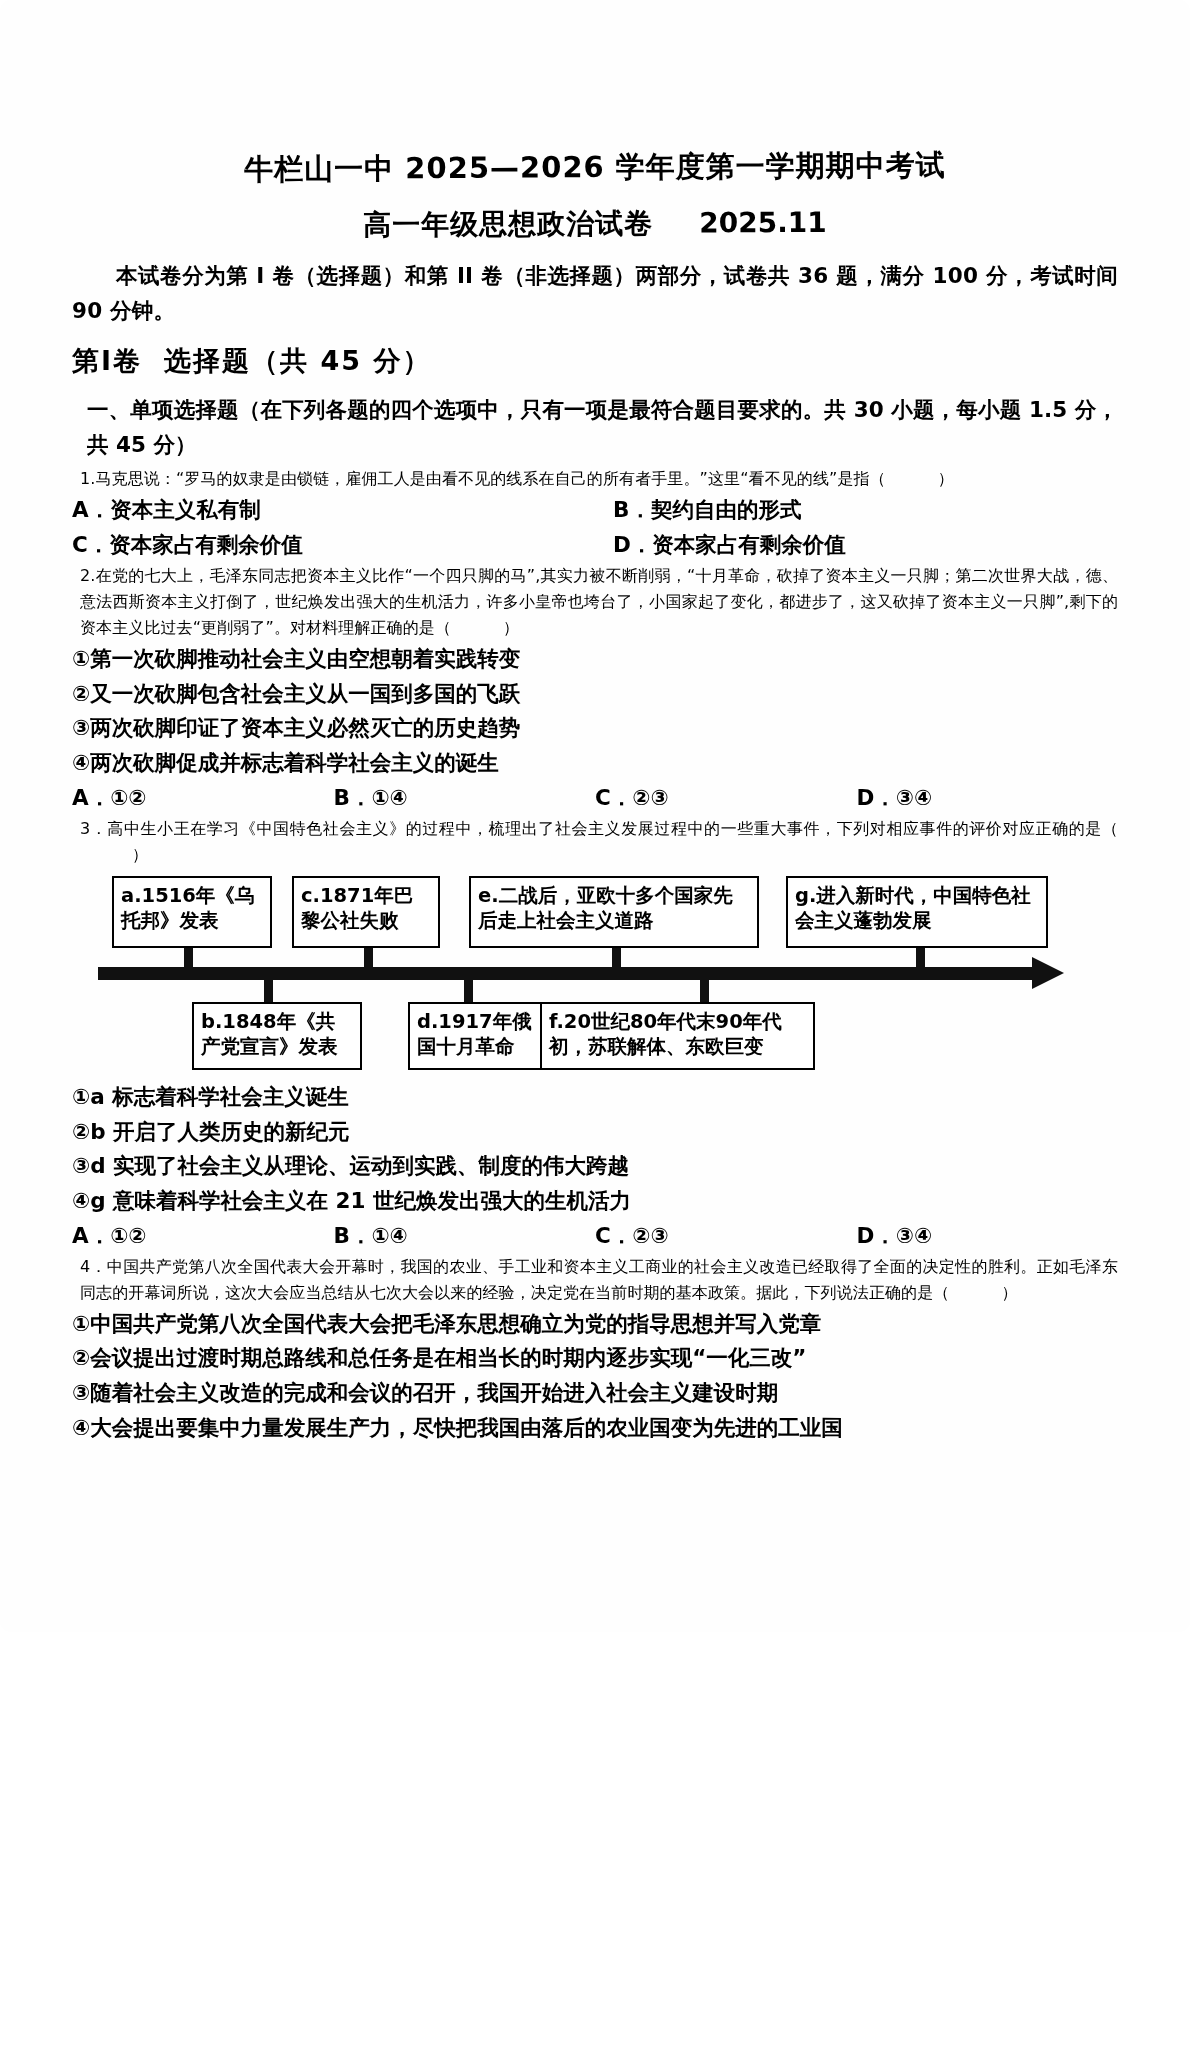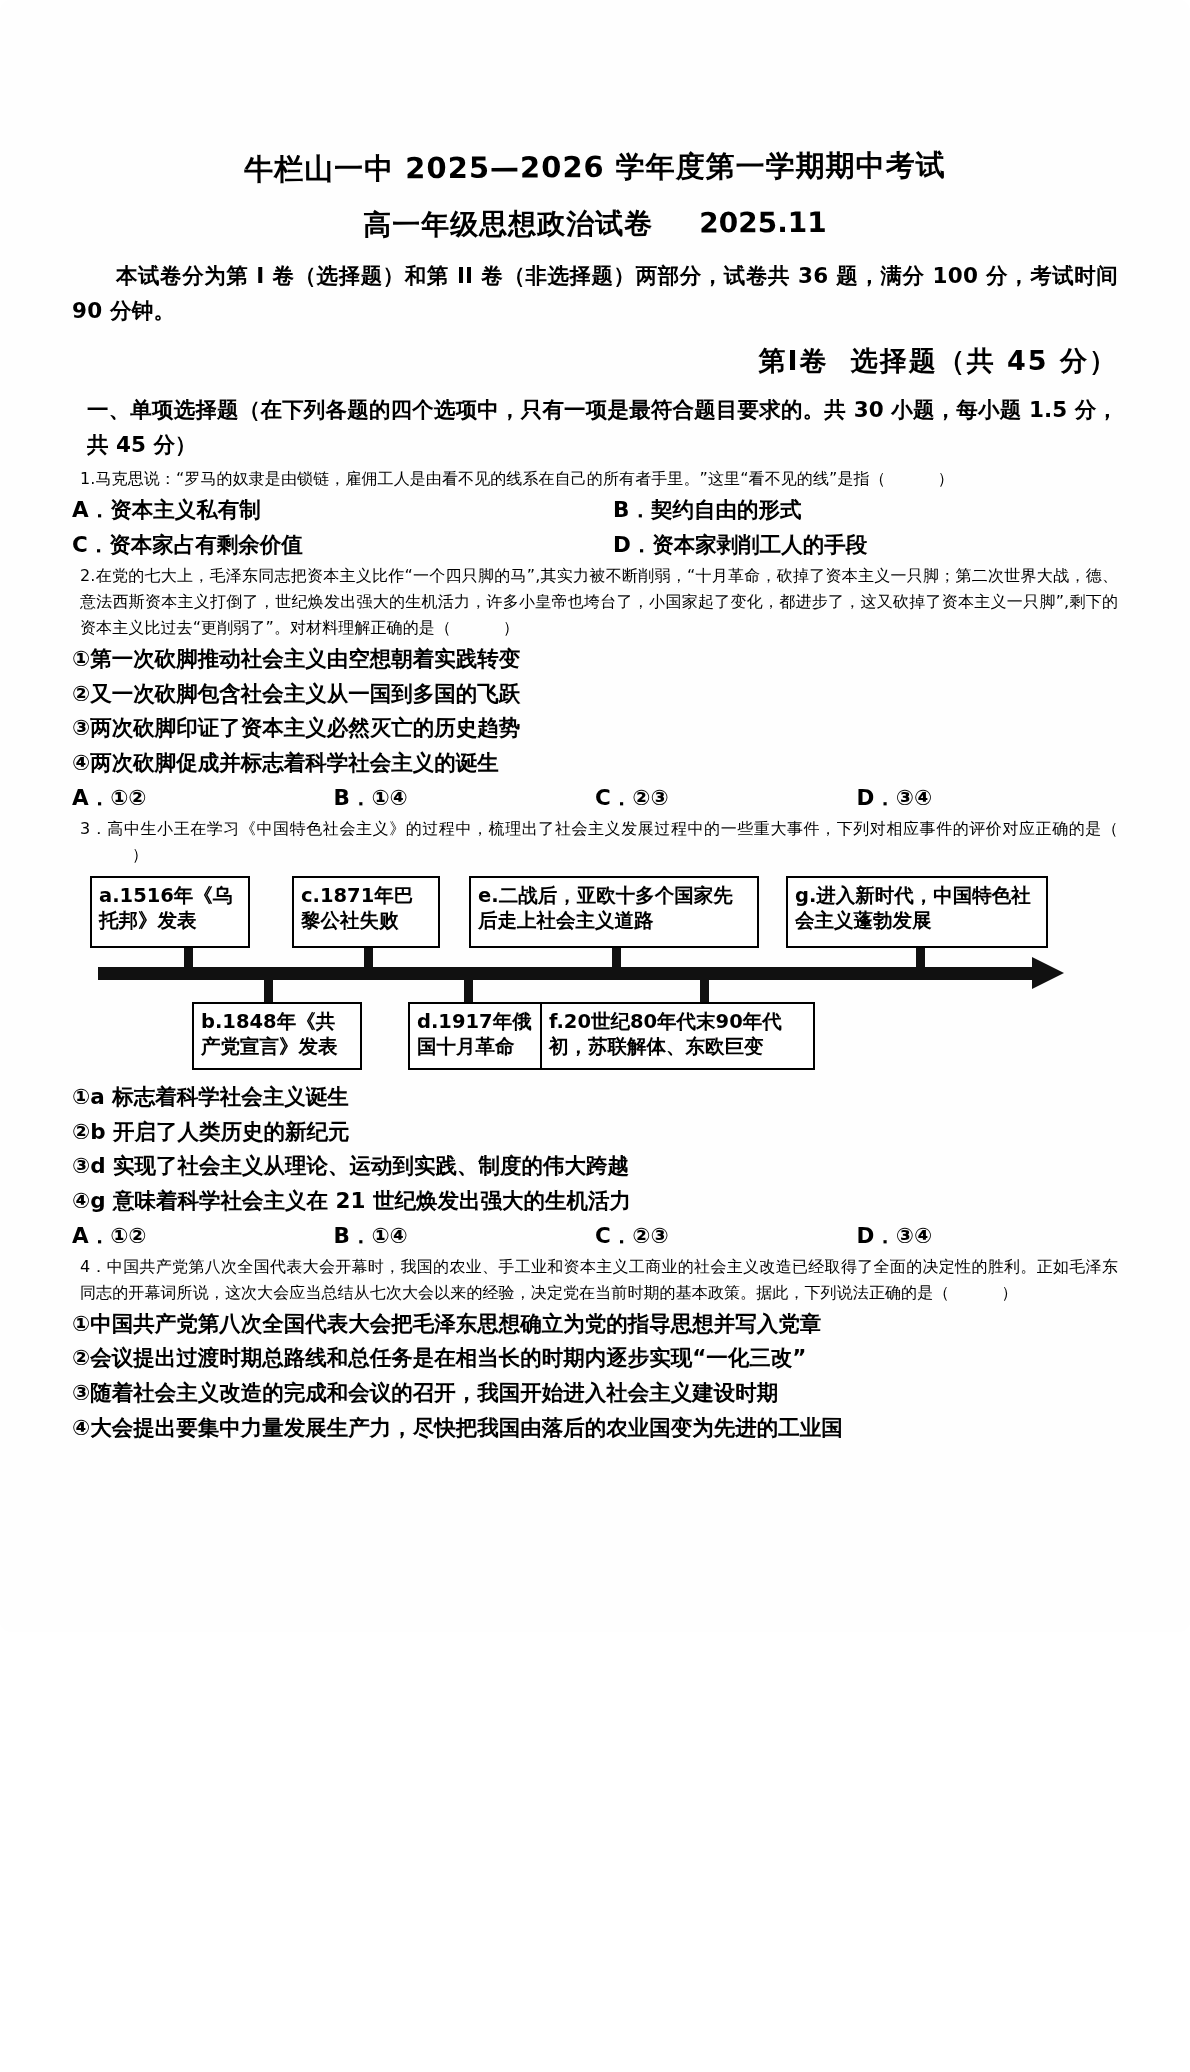--- a/index.html
+++ b/index.html
@@ -56,21 +56,21 @@
   .intro {
     font-size: 21.5px;
     font-weight: bold;
     line-height: 1.62;
     text-indent: 44px;
     margin: 0 0 14px 0;
     text-align: justify;
     letter-spacing: 0.2px;
   }
   .part-title {
-    text-align: right;
+    text-align: left;
     font-weight: bold;
     font-size: 27px;
     letter-spacing: 2px;
     margin: 10px 0 14px 0;
   }
   .part-title .gap { display:inline-block; width: 22px; }
   .section-head {
     font-size: 21.5px;
     font-weight: bold;
     line-height: 1.62;
@@ -190,21 +190,21 @@
 
     <div class="q q-stem">
       <span>1.</span><span>马克思说：“罗马的奴隶是由锁链，雇佣工人是由看不见的线系在自己的所有者手里。”这里“看不见的线”是指（</span><span class="blank"></span><span>）</span>
     </div>
     <div class="opt-row opt-2">
       <div>A．资本主义私有制</div>
       <div>B．契约自由的形式</div>
     </div>
     <div class="opt-row opt-2">
       <div>C．资本家占有剩余价值</div>
-      <div>D．资本家剥削工人的手段</div>
+      <div>D．资本家占有剩余价值</div>
     </div>
 
     <div class="q q-stem">
       <span>2.</span><span>在党的七大上，毛泽东同志把资本主义比作“一个四只脚的马”,其实力被不断削弱，“十月革命，砍掉了资本主义一只脚；第二次世界大战，德、意法西斯资本主义打倒了，世纪焕发出强大的生机活力，许多小皇帝也垮台了，小国家起了变化，都进步了，这又砍掉了资本主义一只脚”,剩下的资本主义比过去“更削弱了”。对材料理解正确的是（</span><span class="blank"></span><span>）</span>
     </div>
     <div class="sub">①第一次砍脚推动社会主义由空想朝着实践转变</div>
     <div class="sub">②又一次砍脚包含社会主义从一国到多国的飞跃</div>
     <div class="sub">③两次砍脚印证了资本主义必然灭亡的历史趋势</div>
     <div class="sub">④两次砍脚促成并标志着科学社会主义的诞生</div>
     <div class="opt-row opt-4">
@@ -213,21 +213,21 @@
       <div>C．②③</div>
       <div>D．③④</div>
     </div>
 
     <div class="q q-stem">
       <span>3．</span><span>高中生小王在学习《中国特色社会主义》的过程中，梳理出了社会主义发展过程中的一些重大事件，下列对相应事件的评价对应正确的是（</span><span class="blank"></span><span>）</span>
     </div>
 
     <div class="timeline">
 
-      <div class="tl-box" style="left:26px; top:2px; width:160px; height:72px;">a.1516年《乌托邦》发表</div>
+      <div class="tl-box" style="left:48px; top:2px; width:160px; height:72px;">a.1516年《乌托邦》发表</div>
       <div class="tl-box" style="left:228px; top:2px; width:148px; height:72px;">c.1871年巴黎公社失败</div>
       <div class="tl-box" style="left:405px; top:2px; width:290px; height:72px;">e.二战后，亚欧十多个国家先后走上社会主义道路</div>
       <div class="tl-box" style="left:722px; top:2px; width:262px; height:72px;">g.进入新时代，中国特色社会主义蓬勃发展</div>
 
       <div class="tl-stem" style="left:120px; top:74px; height:21px;"></div>
       <div class="tl-stem" style="left:300px; top:74px; height:21px;"></div>
       <div class="tl-stem" style="left:548px; top:74px; height:21px;"></div>
       <div class="tl-stem" style="left:852px; top:74px; height:21px;"></div>
 
       <div class="tl-axis"></div>

